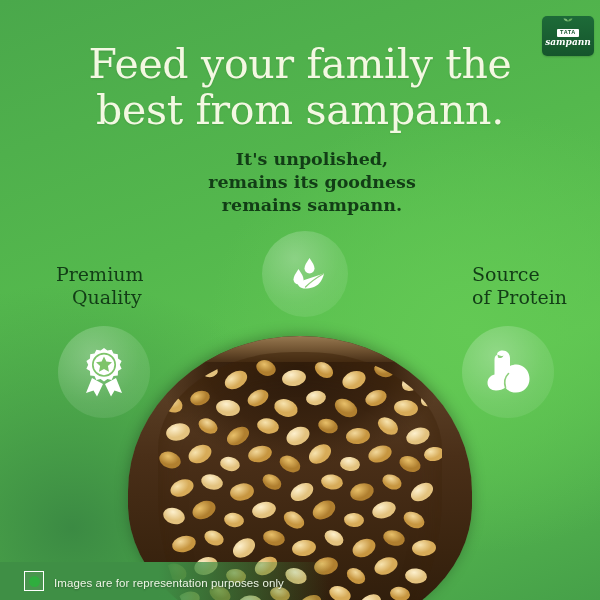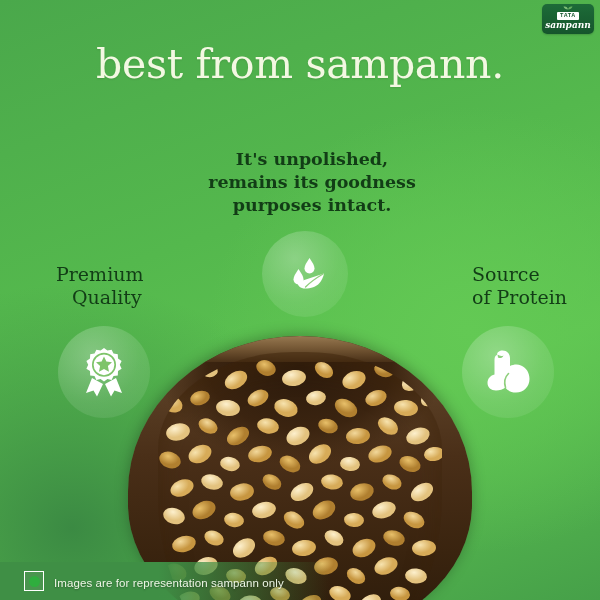--- a/index.html
+++ b/index.html
@@ -12,22 +12,22 @@
     position:relative;
     width:600px;height:600px;
     overflow:hidden;
     background:
       radial-gradient(ellipse 70% 60% at 78% 55%, #63c954 0%, rgba(99,201,84,0) 62%),
       radial-gradient(ellipse 80% 70% at 12% 88%, #3b8a43 0%, rgba(59,138,67,0) 58%),
       linear-gradient(160deg,#4aa84b 0%, #54b84d 38%, #5ec451 66%, #46a049 100%);
   }
   
   .logo{
-    position:absolute;top:4px;right:6px;
-    width:52px;height:30px;
+    position:absolute;top:16px;right:6px;
+    width:52px;height:40px;
     border-radius:5px;
     background:linear-gradient(180deg,#1d6b38 0%,#15552c 100%);
     display:flex;flex-direction:column;
     align-items:center;justify-content:center;
     box-shadow:0 1px 2px rgba(0,0,0,.18);
   }
   .logo-leaf{
     position:absolute;top:1px;left:50%;transform:translateX(-50%);
     width:10px;height:5px;opacity:.75;
   }
@@ -144,27 +144,28 @@
   <div class="logo">
     <svg class="logo-leaf" viewBox="0 0 20 10">
       <path d="M10 9 C6 9 2 7 1 3 C6 2 9 4 10 9 Z" fill="#9fd98a"></path>
       <path d="M10 9 C14 9 18 7 19 3 C14 2 11 4 10 9 Z" fill="#7ec46a"></path>
     </svg>
     <div class="logo-tata">TATA</div>
     <div class="logo-sampann">sampann</div>
   </div>
 
   <div class="headline">
+    <span class="l1">Feed your family the</span>
     <span class="l2">best from sampann.</span>
   </div>
 
   <div class="subhead">
     <span>It's unpolished,</span>
     <span>remains its goodness</span>
-    <span>purposes intact.</span>
+    <span>remains sampann.</span>
   </div>
 
   <div class="badge badge-center">
     <svg width="52" height="52" viewBox="0 0 52 52">
       <path d="M30.5 10 C33.5 14.5 35.5 17.6 35.5 20.2 C35.5 23.2 33.2 25.4 30.5 25.4 C27.8 25.4 25.5 23.2 25.5 20.2 C25.5 17.6 27.5 14.5 30.5 10 Z" fill="#ffffff"></path>
       <path d="M19.5 21 C22.5 25.5 24.5 28.6 24.5 31.2 C24.5 34.2 22.2 36.4 19.5 36.4 C16.8 36.4 14.5 34.2 14.5 31.2 C14.5 28.6 16.5 25.5 19.5 21 Z" fill="#ffffff"></path>
       <path d="M26 40.5 C21.5 40.5 18.5 37.5 18.5 34.2 L45 25.5 C45 25.5 44 31 40.5 35 C37 39 32 40.5 26 40.5 Z" fill="#ffffff"></path>
       <path d="M44 26 C38 29.5 32 33.5 26.5 39" stroke="#8fcf7d" stroke-width="1.3" fill="none" stroke-linecap="round"></path>
     </svg>
   </div>
@@ -326,16 +327,16 @@
         </g>
       </svg>
     </div>
   </div>
 
   <div class="footer">
     <div class="footer-bg"></div>
     <div class="veg-mark">
       <div class="veg-dot"></div>
     </div>
-    <div class="disclaimer">Images are for representation sampann only</div>
+    <div class="disclaimer">Images are for representation purposes only</div>
   </div>
 
 </div>
 
 </body></html>

